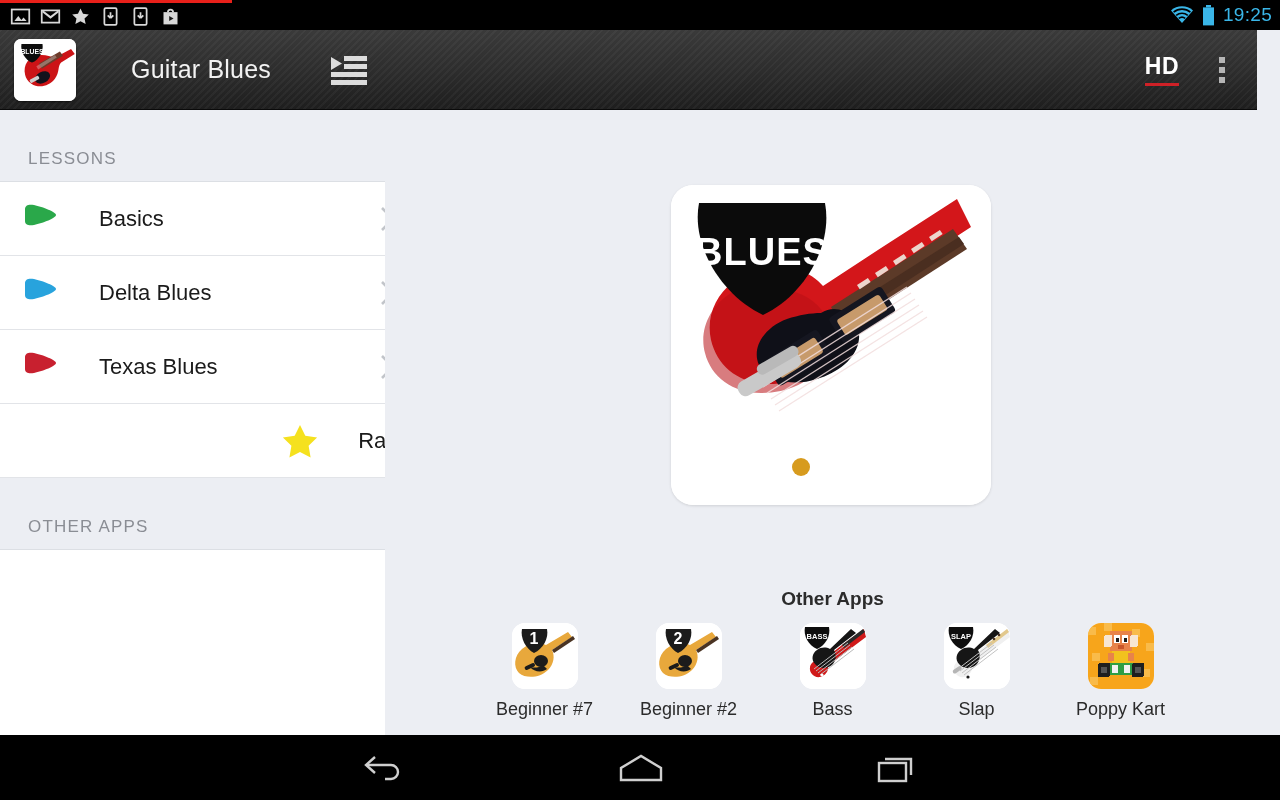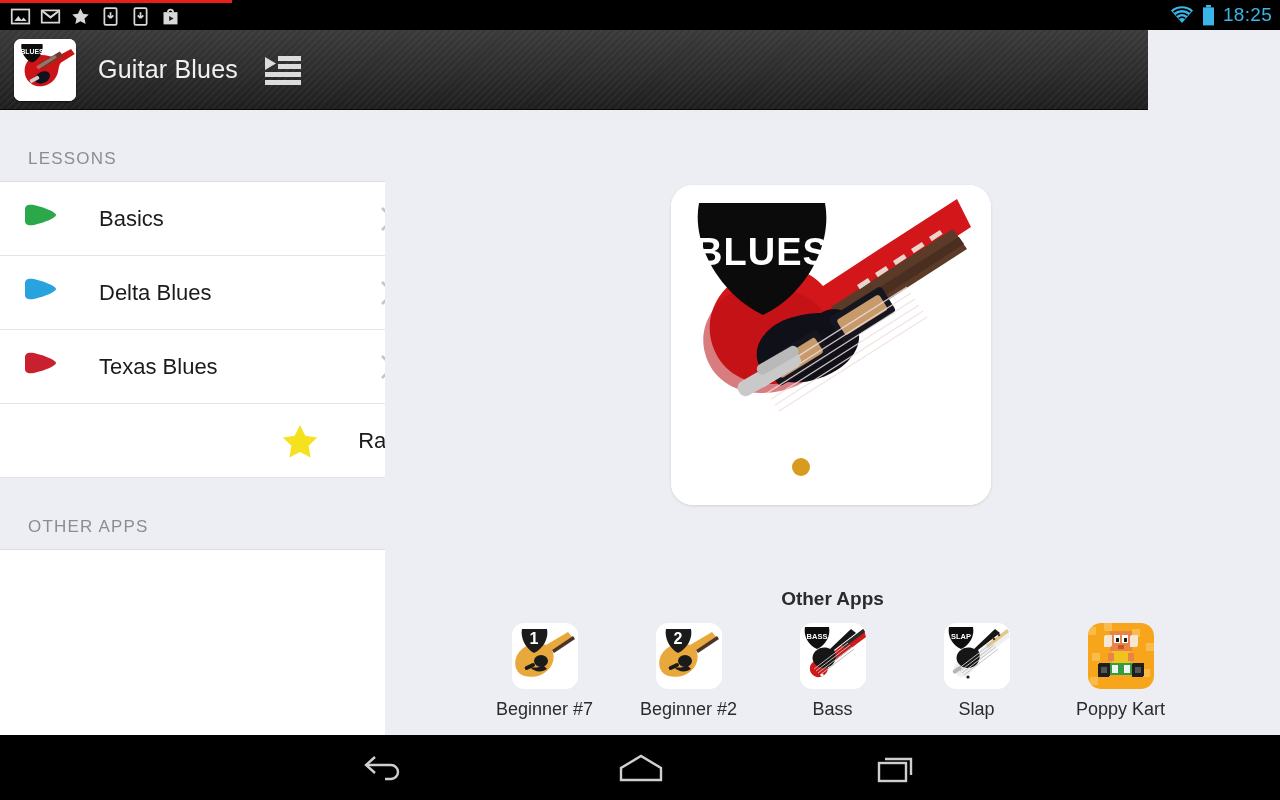--- a/index.html
+++ b/index.html
@@ -20,26 +20,26 @@
     position: absolute; top: 0; left: 0; width: 232px; height: 3px;
     background: #e8201a;
   }
   .status-left { display: flex; align-items: center; gap: 9px; padding-left: 10px; margin-top: 2px; }
   .sicon { width: 21px; height: 21px; display: block; }
   .status-right { position: absolute; right: 8px; display: flex; align-items: center; gap: 8px; }
   .clock { color: #3ab6e8; font-size: 19px; letter-spacing: .3px; }
 
   
   .actionbar {
-    position: absolute; top: 30px; left: 0; width: 1148px; height: 80px;
+    position: absolute; top: 30px; left: 0; width: 1257px; height: 80px;
     background:
       repeating-linear-gradient(135deg, rgba(255,255,255,.035) 0 2px, rgba(0,0,0,0) 2px 5px),
       linear-gradient(#3a3a3a 0%, #2c2c2c 55%, #1e1e1e 100%);
     border-bottom: 1px solid #0a0a0a;
-    display: flex; align-items: center;
+    display: flex; align-items: center; gap: 33px;
   }
   .app-icon {
     width: 62px; height: 62px; margin-left: 14px; border-radius: 7px;
     overflow: hidden; background: #fff; flex: none;
     box-shadow: 0 1px 2px rgba(0,0,0,.6);
   }
   .app-title { color: #f2f2f2; font-size: 25px; margin-left: 22px; letter-spacing: .2px; }
   .drawer-toggle { margin-left: 25px; width: 40px; height: 34px; cursor: pointer; }
   .ab-right { margin-left: auto; display: flex; align-items: center; gap: 26px; padding-right: 18px; }
   .hd-badge { position: relative; color: #fff; font-size: 23px; font-weight: bold; letter-spacing: .5px; padding-bottom: 6px; cursor: pointer; }
@@ -132,21 +132,21 @@
       <svg width="24" height="20" viewBox="0 0 24 20">
         <path d="M12 18l-11-12.6a16.5 16.5 0 0122 0z" fill="#3ab6e8"></path>
         <path d="M3.6 7.2a13 13 0 0116.8 0" fill="none" stroke="#000" stroke-width="1.6"></path>
         <path d="M6.2 10.3a9 9 0 0111.6 0" fill="none" stroke="#000" stroke-width="1.6"></path>
         <path d="M8.8 13.4a5 5 0 016.4 0" fill="none" stroke="#000" stroke-width="1.6"></path>
       </svg>
       <svg width="13" height="21" viewBox="0 0 13 21">
         <rect x="4" y="0" width="5" height="2.4" fill="#3ab6e8"></rect>
         <rect x="1" y="2.4" width="11" height="18" fill="#3ab6e8"></rect>
       </svg>
-      <span class="clock">18:25</span>
+      <span class="clock">19:25</span>
     </div>
   </div>
 
   <div class="actionbar">
     <div class="app-icon">
       <svg viewBox="0 0 100 100" width="62" height="62">
         <rect width="100" height="100" fill="#ffffff"></rect>
         <g>
           <path d="M18 58c-4-16 6-30 22-32 14-2 22 6 30 2l22-12 6 8-22 14c-6 6-2 16-10 26-9 12-26 16-38 8-6-4-9-9-10-14z" fill="#cc1316"></path>
           <path d="M40 40l34-20 5 7-34 21z" fill="#6d3b2a"></path>
@@ -159,20 +159,28 @@
       </svg>
     </div>
     <div class="app-title">Guitar Blues</div>
     <svg class="drawer-toggle" viewBox="0 0 40 34">
       <path d="M2 4l11 6.5L2 17z" fill="#dcdcdc"></path>
       <rect x="15" y="3" width="23" height="5" fill="#dcdcdc"></rect>
       <rect x="15" y="11" width="23" height="5" fill="#dcdcdc"></rect>
       <rect x="2" y="19" width="36" height="5" fill="#dcdcdc"></rect>
       <rect x="2" y="27" width="36" height="5" fill="#dcdcdc"></rect>
     </svg>
+    <div class="ab-right">
+      <div class="hd-badge">HD</div>
+      <div class="overflow">
+        <i></i>
+          <i></i>
+          <i></i>
+      </div>
+    </div>
   </div>
 
   <div class="sidebar">
 
     <div class="section-head">LESSONS</div>
 
     <div class="nav-item">
       <span class="nav-ico">
         <svg width="40" height="32" viewBox="0 0 40 32">
             <path d="M4 6c0-4 4-5 9-4 9 2 22 7 22 10s-13 8-22 10c-5 1-9 0-9-4z" fill="#2aa84a"></path>

